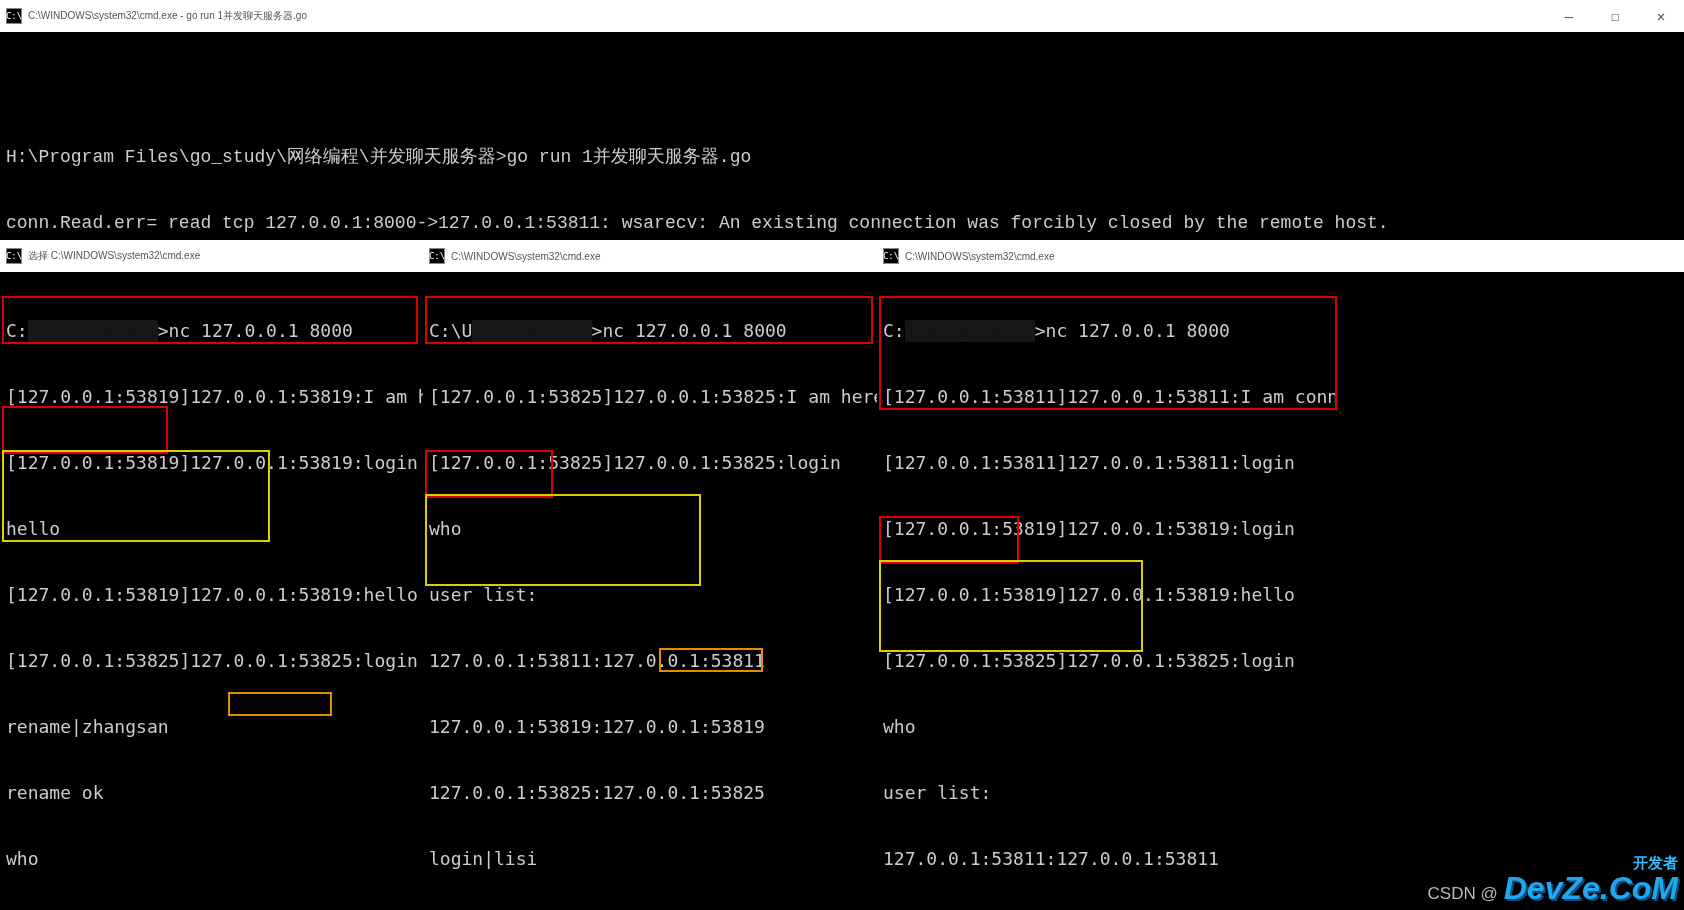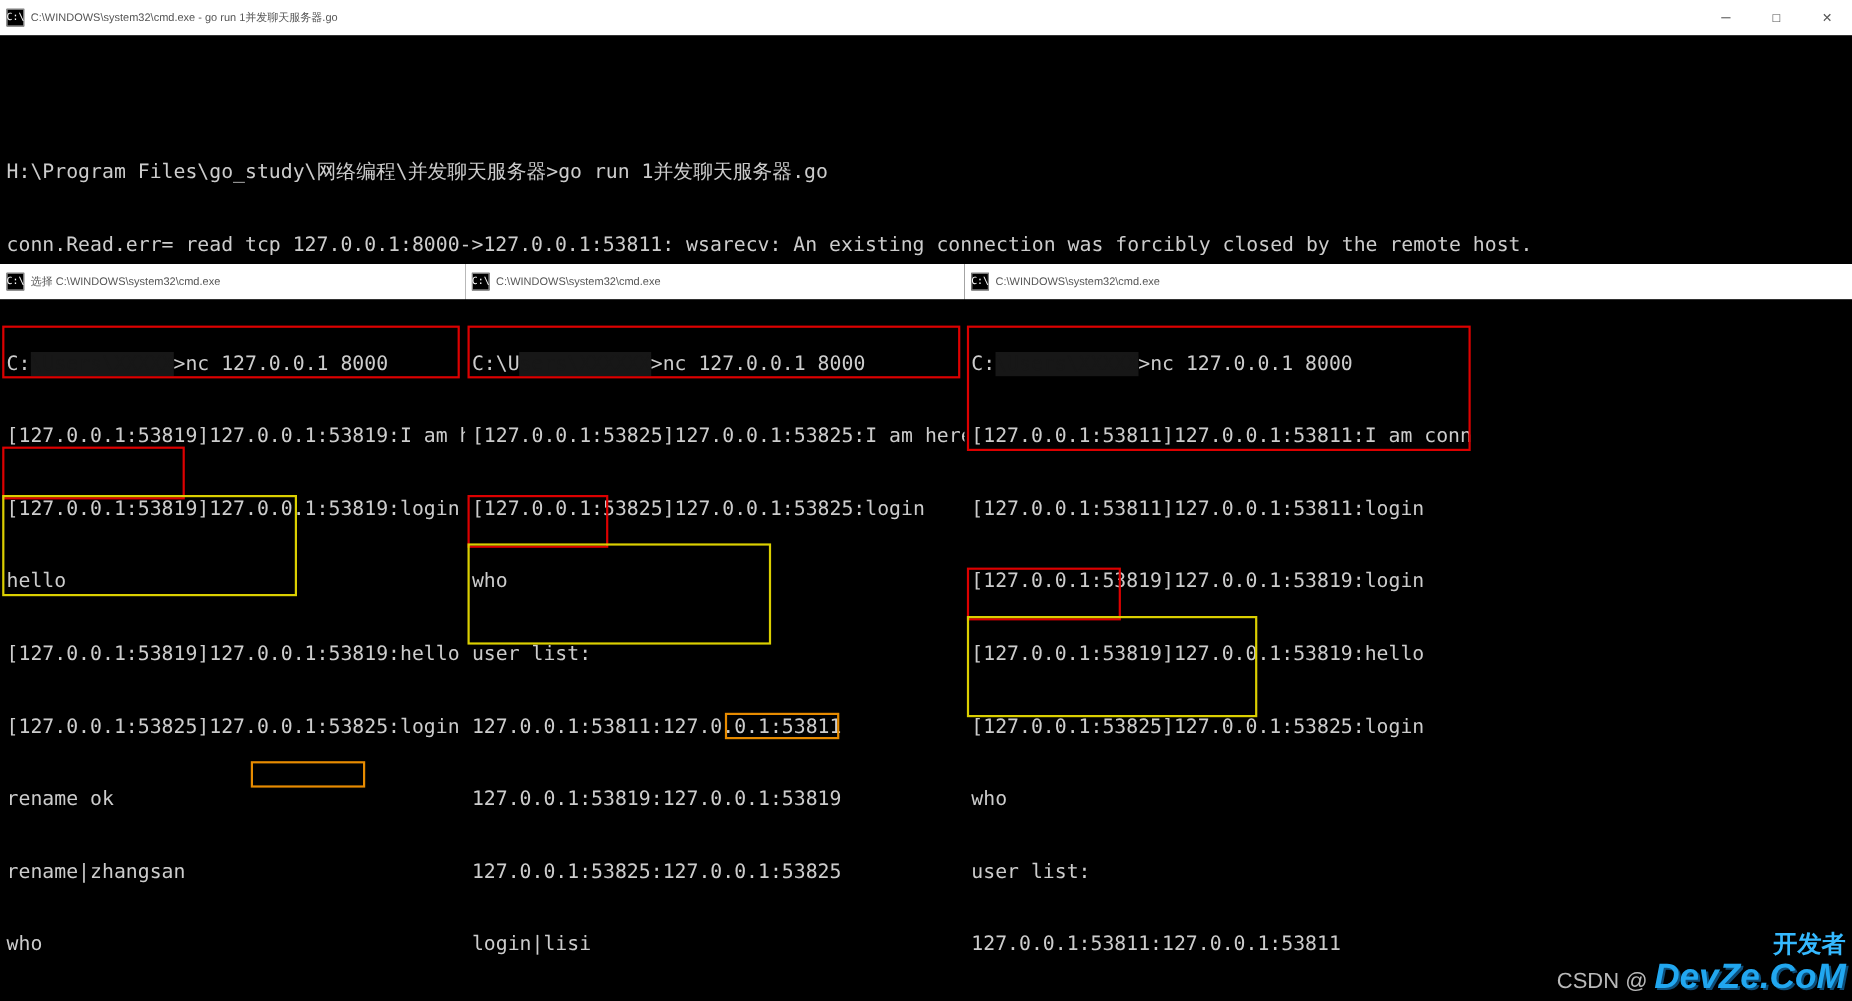--- a/index.html
+++ b/index.html
@@ -49,26 +49,26 @@
   .box-yellow { border: 2px solid #dbcf00; }
   .box-orange { border: 2px solid #e78b00; }
   .redacted { background: #171717; color: #171717; display: inline-block; }
   .watermark-right {
     position: absolute; right: 6px; bottom: 6px; display: flex; flex-direction: column; align-items: flex-end;
   }
   .devze {
     font-family: "Arial Black", sans-serif; font-size: 32px; font-weight: 900;
     color: #21a7f0; text-shadow: 2px 2px 0 #0d4d78; line-height: 1; font-style: italic;
   }
-  .csdn { color: #b9b9b9; font-size: 20px; font-family: sans-serif; }
-  .kfz { font-family: "SimHei", sans-serif; font-size: 22px; color: #35b9ff; font-weight: bold; line-height: 1; margin-bottom: 2px; }
+  .csdn { color: #b9b9b9; font-size: 17px; font-family: sans-serif; }
+  .kfz { font-family: "SimHei", sans-serif; font-size: 15px; color: #35b9ff; font-weight: bold; line-height: 1; margin-bottom: 2px; }
   
   #win-top { left: 0; top: 0; width: 1684px; height: 240px; }
   #win-top .titlebar { background: #fff; }
-  #win-top .terminal { height: 208px; }
+  #win-top .terminal { height: 208px; font-family: Liberation Mono, monospace; }
   
   #win-1 { left: 0; top: 240px; width: 423px; height: 670px; }
   #win-2 { left: 423px; top: 240px; width: 454px; height: 670px; }
   #win-3 { left: 877px; top: 240px; width: 807px; height: 670px; }
   #win-1 .terminal, #win-2 .terminal, #win-3 .terminal { height: 638px; }
   
   .overlay { position: absolute; pointer-events: none; }
 </style>
 </head>
 <body>
@@ -97,22 +97,22 @@
     <span class="cmd-icon">C:\</span>
     <span class="title-text">选择 C:\WINDOWS\system32\cmd.exe</span>
   </div>
   <div class="terminal">
     <div class="line"><span class="seg">C:</span><span class="redacted">\Users\XXXXX</span><span class="seg">&gt;nc 127.0.0.1 8000</span></div>
     <div class="line">[127.0.0.1:53819]127.0.0.1:53819:I am he</div>
     <div class="line">[127.0.0.1:53819]127.0.0.1:53819:login</div>
     <div class="line">hello</div>
     <div class="line">[127.0.0.1:53819]127.0.0.1:53819:hello</div>
     <div class="line">[127.0.0.1:53825]127.0.0.1:53825:login</div>
+    <div class="line">rename|zhangsan</div>
     <div class="line">rename ok</div>
-    <div class="line">rename|zhangsan</div>
     <div class="line">who</div>
     
     
     
     
     
     
     
     
     

